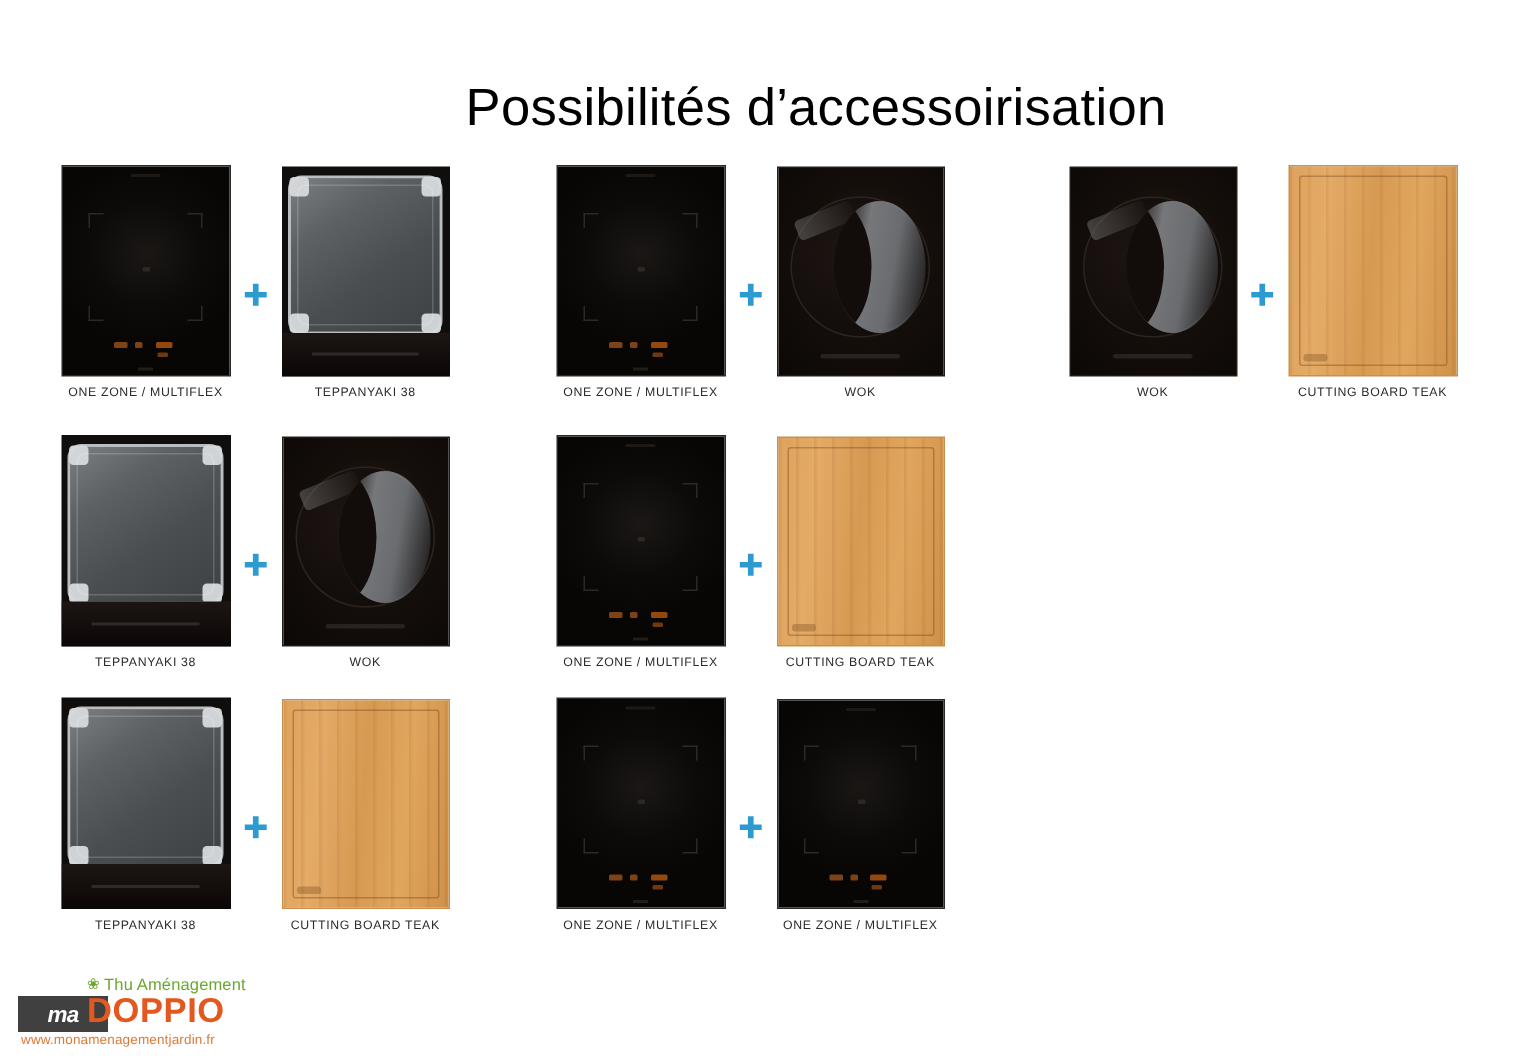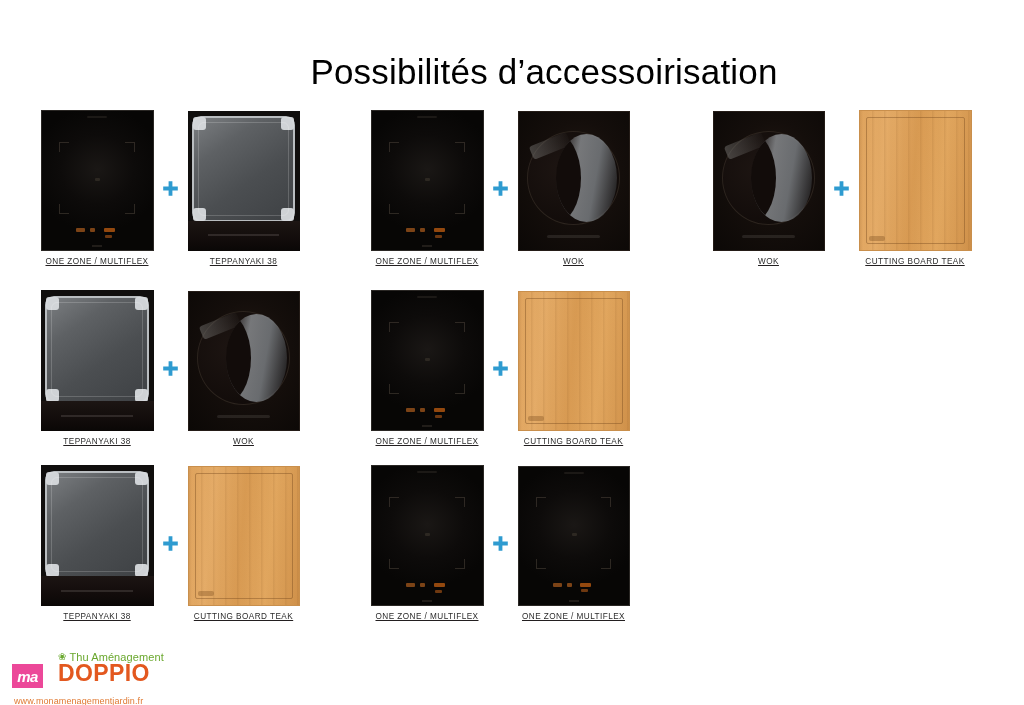--- a/index.html
+++ b/index.html
@@ -46,23 +46,22 @@
     width: 1024px;
     display: flex;
     align-items: flex-start;
   }
   .combo-row.row-1 { top: 0px;   height: 175px; }
   .combo-row.row-2 { top: 180px; height: 170px; }
   .combo-row.row-3 { top: 355px; height: 170px; }
 
   .combo-group {
     display: flex;
-    align-items: center;
+    align-items: flex-end;
     justify-content: center;
-    text-decoration: underline;
   }
   .group-col-1 { width: 340px; }
   .group-col-2 { width: 320px; }
   .group-col-3 { width: 364px; }
 
   .product {
     display: flex;
     flex-direction: column;
     align-items: center;
   }
@@ -332,23 +331,23 @@
     position: absolute;
     left: 12px;
     bottom: 7px;
     width: 160px;
     height: 50px;
   }
   .logo-mark {
     position: absolute;
     left: 0;
     top: 16px;
-    width: 31px;
+    width: 60px;
     height: 24px;
-    background: #ec4899;
+    background: #404040;
     display: flex;
     align-items: center;
     justify-content: center;
   }
   .logo-mark-text {
     color: #ffffff;
     font-size: 15px;
     font-weight: bold;
     font-style: italic;
     letter-spacing: -0.5px;
@@ -381,21 +380,21 @@
     color: #e3581f;
     font-size: 23px;
     font-weight: bold;
     letter-spacing: 0.4px;
     line-height: 1;
     font-family: "Liberation Sans", sans-serif;
   }
   .logo-url {
     position: absolute;
     left: 2px;
-    top: 48px;
+    top: 40px;
     color: #e07a33;
     font-size: 9px;
     letter-spacing: 0.1px;
     font-family: "Liberation Sans", sans-serif;
   }
 </style>
 </head>
 <body>
 
 <h1 class="slide-title">Possibilités d’accessoirisation</h1>

